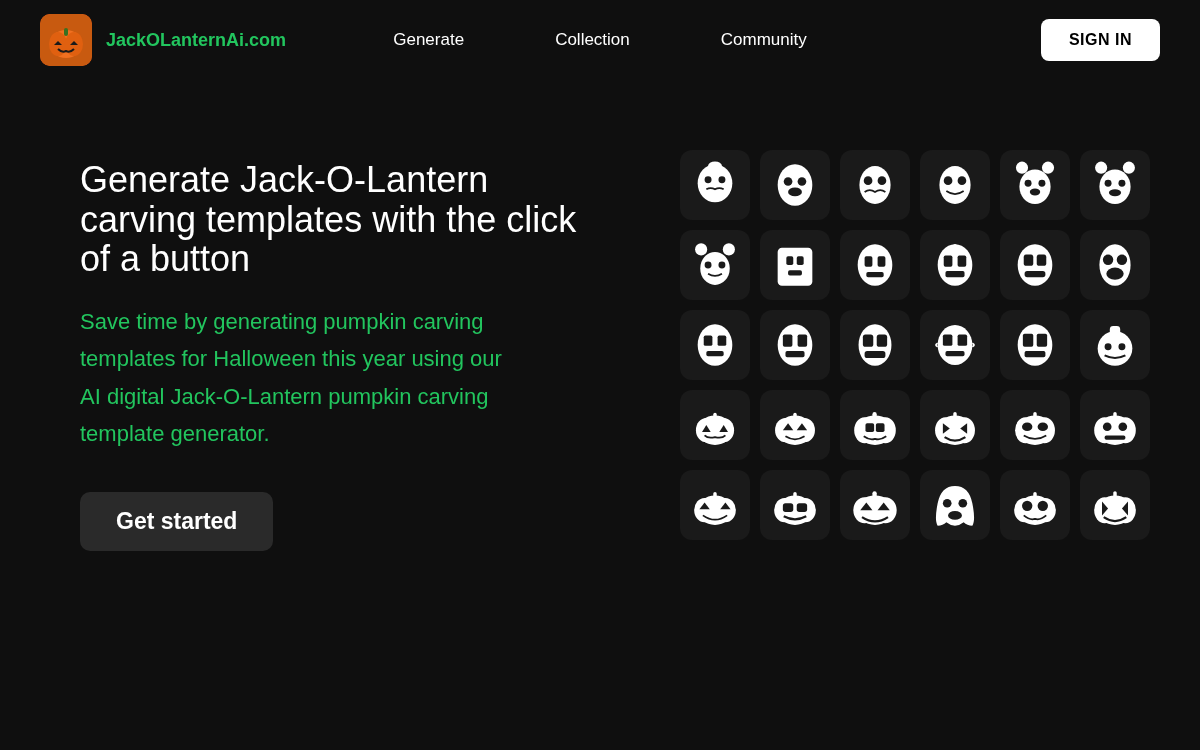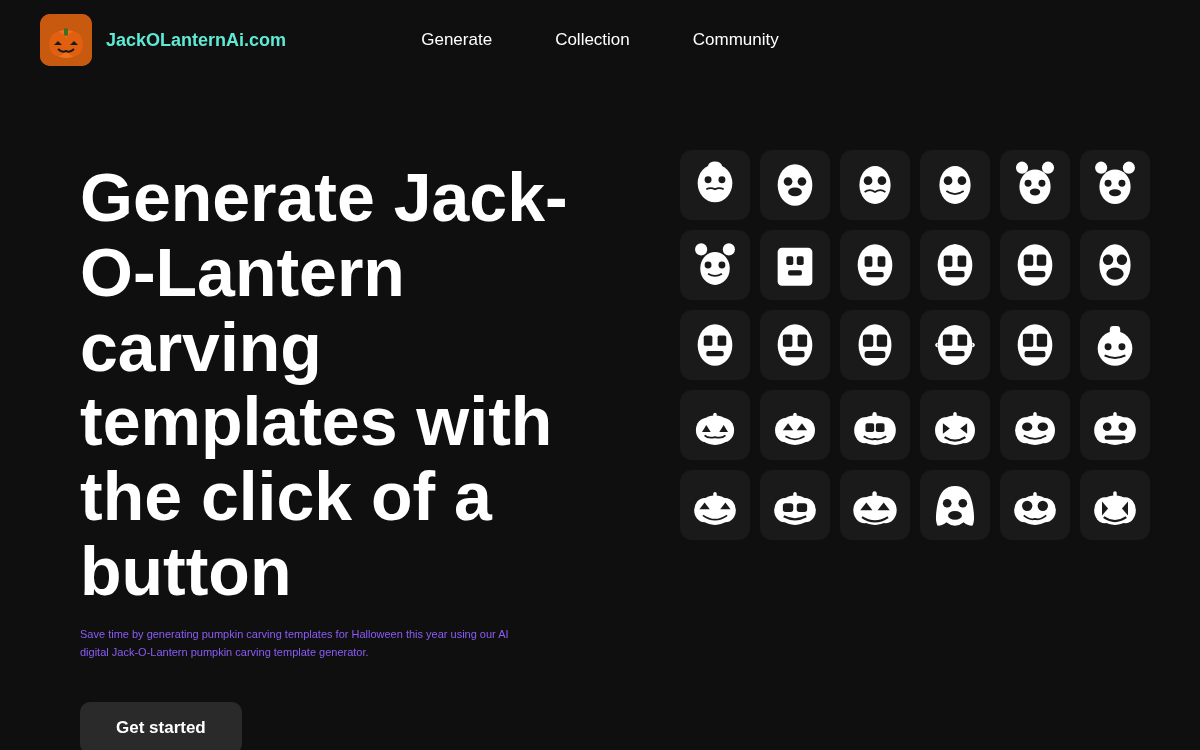--- a/index.html
+++ b/index.html
@@ -39,26 +39,26 @@
       display: flex;
       align-items: center;
       justify-content: center;
       font-size: 28px;
       overflow: hidden;
     }
 
     .site-title {
       font-size: 18px;
       font-weight: 600;
-      color: #5eead4;
+      color: #22c55e;
     }
 
     .nav-links {
       display: flex;
-      gap: 63px;
+      gap: 91px;
       list-style: none;
       position: absolute;
       left: 50%;
       transform: translateX(-50%);
     }
 
     .nav-links a {
       color: #ffffff;
       text-decoration: none;
       font-size: 17px;
@@ -85,41 +85,41 @@
       gap: 80px;
       position: relative;
     }
 
     .hero-text {
       flex: 0 0 520px;
       padding-top: 20px;
     }
 
     .hero-title {
-      font-size: 68px;
-      font-weight: 700;
+      font-size: 36px;
+      font-weight: 400;
       line-height: 1.1;
-      margin-bottom: 16px;
+      margin-bottom: 24px;
     }
 
     .hero-subtitle {
-      font-size: 11px;
-      color: #8b5cf6;
+      font-size: 22px;
+      color: #22c55e;
       line-height: 1.7;
       margin-bottom: 40px;
       max-width: 430px;
     }
 
     .get-started-btn {
       background-color: #2a2a2a;
       color: #ffffff;
       border: none;
       border-radius: 10px;
       padding: 16px 36px;
-      font-size: 17px;
+      font-size: 23px;
       font-weight: 600;
       cursor: pointer;
     }
 
     
     .icon-grid {
       display: grid;
       grid-template-columns: repeat(6, 70px);
       grid-template-rows: repeat(5, 70px);
       gap: 10px;
@@ -165,20 +165,21 @@
     </div>
     <span class="site-title">JackOLanternAi.com</span>
   </div>
 
   <ul class="nav-links">
     <li><a>Generate</a></li>
     <li><a>Collection</a></li>
     <li><a>Community</a></li>
   </ul>
 
+  <button class="sign-in-btn">SIGN IN</button>
 </nav>
 
 <div class="main">
   <div class="hero-text">
     <h1 class="hero-title">Generate Jack-O-Lantern carving templates with the click of a button</h1>
     <p class="hero-subtitle">Save time by generating pumpkin carving templates for Halloween this year using our AI digital Jack-O-Lantern pumpkin carving template generator.</p>
     <button class="get-started-btn">Get started</button>
   </div>
 
   <div class="icon-grid">

